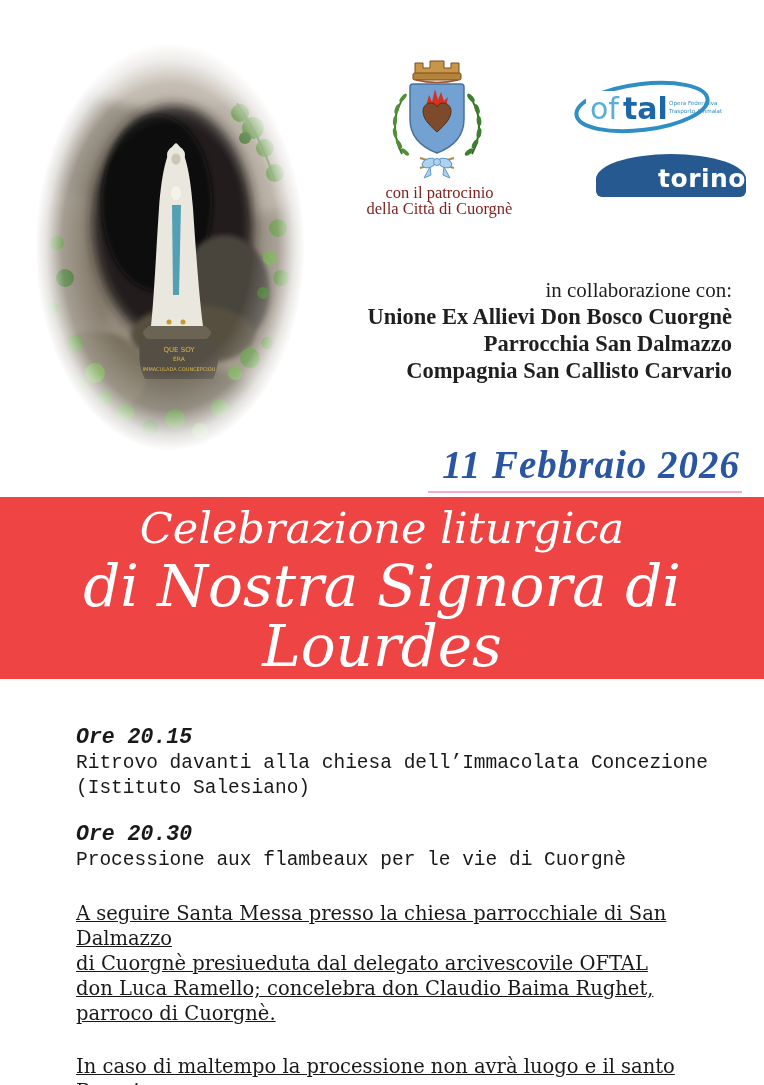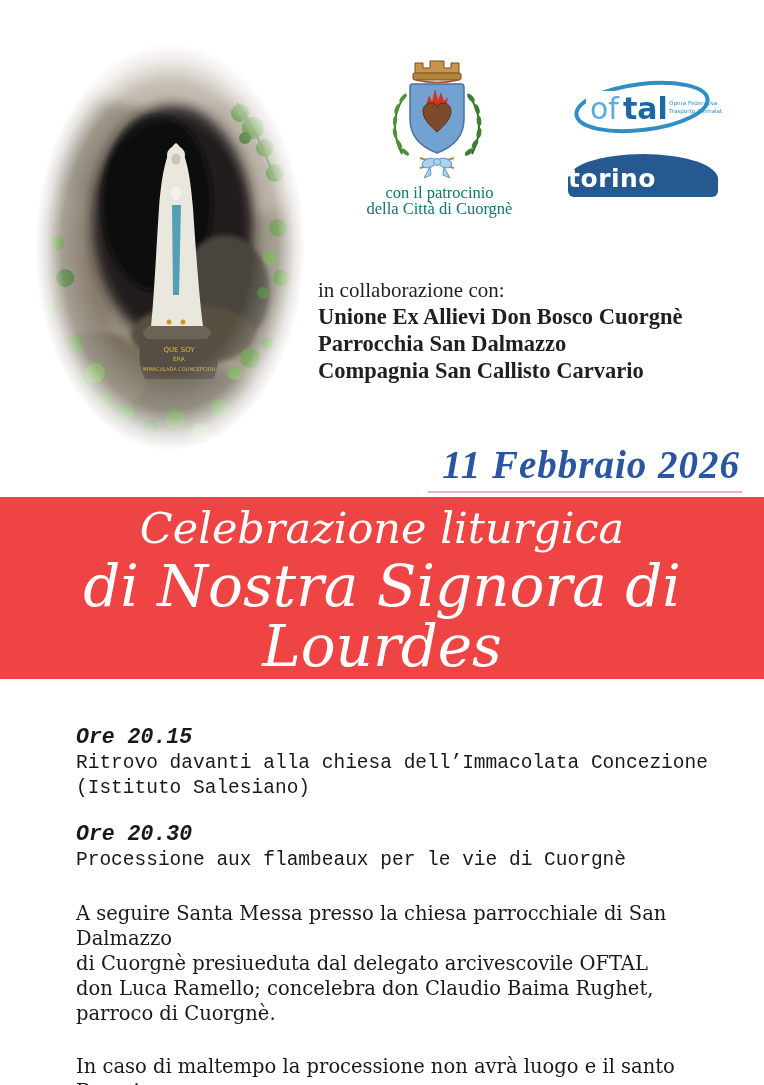--- a/index.html
+++ b/index.html
@@ -6,37 +6,37 @@
   .poster{
     position:relative;width:764px;height:1085px;margin:0 auto;background:#ffffff;
     font-family:"Liberation Serif",serif;overflow:hidden;
   }
   
   .grotto-wrap{position:absolute;left:35px;top:43px;width:270px;height:408px;}
   
   .crest-wrap{position:absolute;left:382px;top:54px;width:110px;height:130px;}
   .patrocinio{
     position:absolute;left:352px;top:185px;width:175px;text-align:center;
-    font-size:16.5px;line-height:16px;color:#0f766e;
+    font-size:16.5px;line-height:16px;color:#7f1d1d;
   }
   
   .oftal-wrap{position:absolute;left:572px;top:76px;width:150px;height:64px;}
   .torino-box{
-    position:absolute;left:568px;top:154px;width:150px;height:43px;
+    position:absolute;left:596px;top:154px;width:150px;height:43px;
     background:#26598f;border-radius:50% 50% 6px 6px / 58% 58% 6px 6px;
-    display:flex;align-items:center;justify-content:flex-start;
+    display:flex;align-items:center;justify-content:flex-end;
     font-family:"DejaVu Sans",sans-serif;font-weight:bold;font-size:25px;
     color:#ffffff;letter-spacing:0.5px;padding-top:5px;box-sizing:border-box;
   }
   .gruppo{
     position:absolute;left:556px;top:198px;width:176px;text-align:center;
     font-size:23px;color:#2b5f95;
   }
   
-  .collab{position:absolute;left:318px;top:277px;width:414px;text-align:left;color:#1f1f1f;}
+  .collab{position:absolute;left:318px;top:277px;width:414px;text-align:right;color:#1f1f1f;}
   .collab-intro{font-size:21px;line-height:26px;}
   .collab-partner{font-size:22.5px;font-weight:bold;line-height:27px;}
   
   .event-date{
     position:absolute;right:22px;top:442px;
     font-family:"Liberation Serif",serif;font-style:italic;font-weight:bold;
     font-size:39px;color:#2a55a0;border-bottom:2px solid #f9a8d4;
     padding:0 2px 4px 14px;letter-spacing:1px;
   }
   
@@ -48,21 +48,21 @@
   .banner-line1{font-size:43px;line-height:56px;}
   .banner-line2{font-size:58px;line-height:60px;}
   
   .program{
     position:absolute;left:76px;top:724px;width:660px;
     font-family:"DejaVu Serif",serif;font-size:19.5px;line-height:25px;color:#191919;
   }
   .time{font-weight:bold;font-style:italic;font-size:21.5px;line-height:27px;}
   .lines{white-space:pre-line;}
   .program-item{margin-bottom:20px;font-family:Liberation Mono, monospace;}
-  .program-para{margin-top:28px;}
+  .program-para{margin-top:28px;text-decoration:underline;}
 </style>
 </head>
 <body>
 
 <div class="poster">
 
   <div class="grotto-wrap">
     <svg viewBox="0 0 270 408" width="270" height="408">
       <defs>
         <clipPath id="ovalClip">

